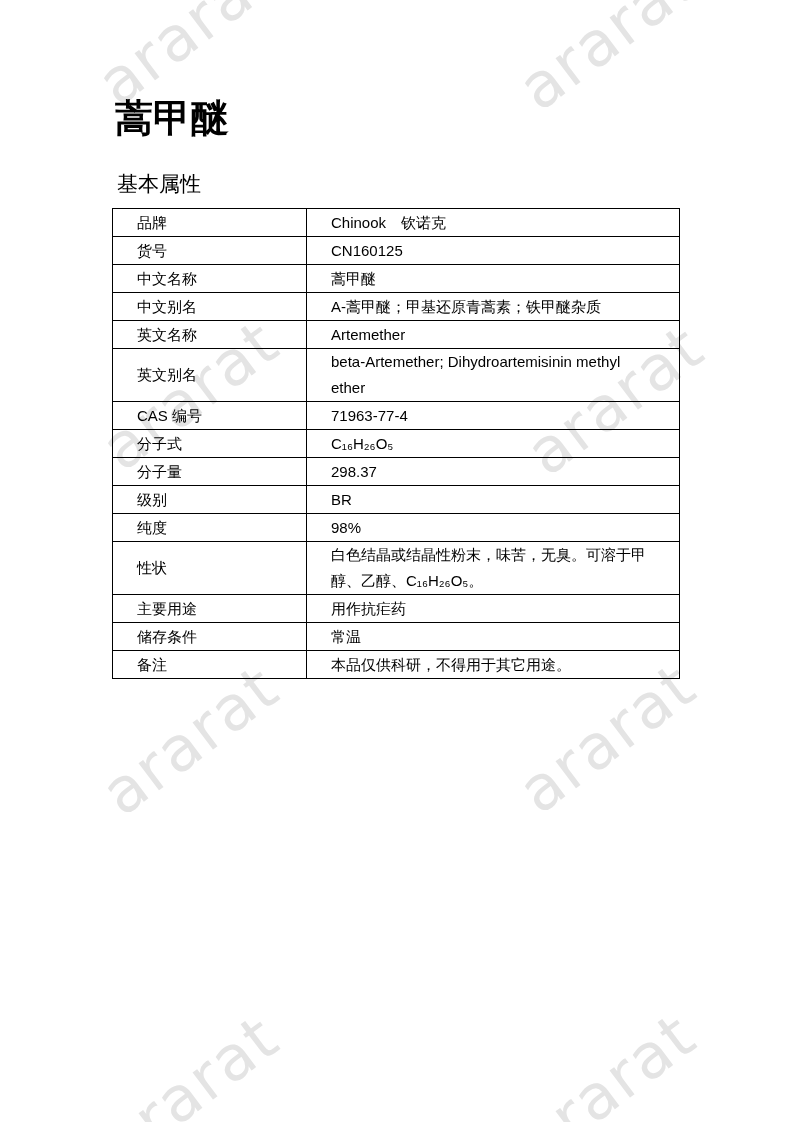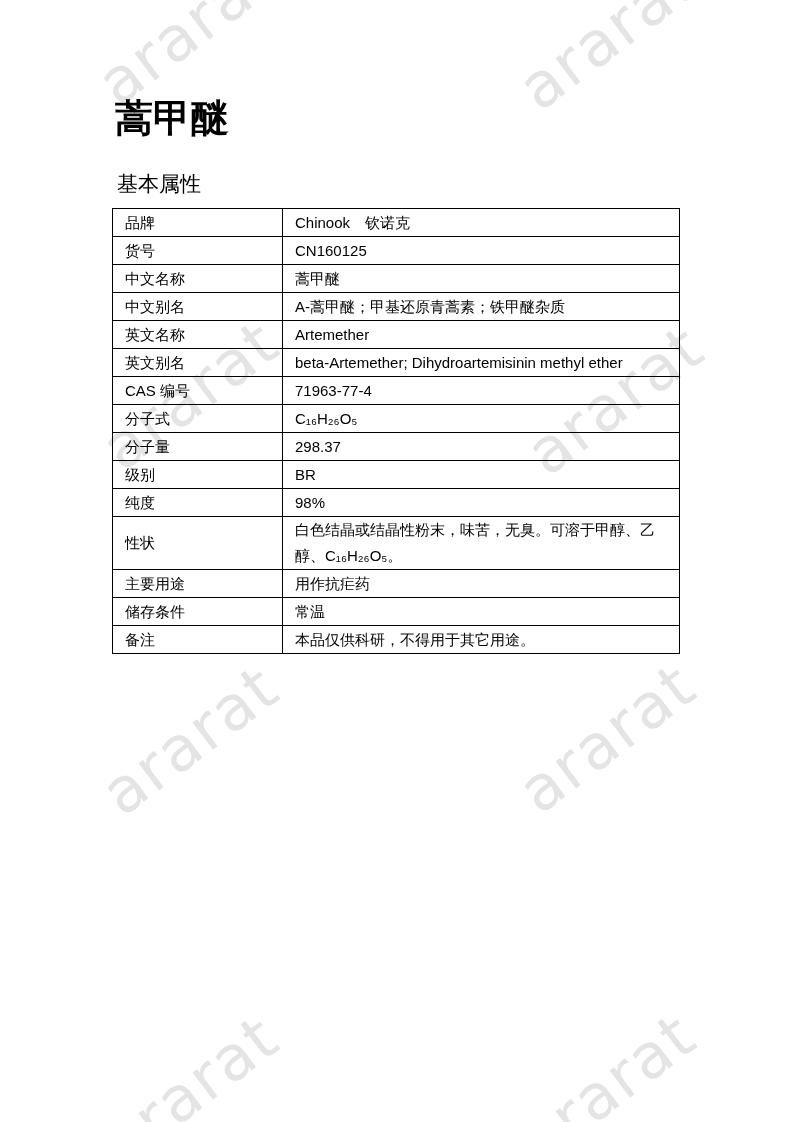--- a/index.html
+++ b/index.html
@@ -61,21 +61,21 @@
     width: 568px;
     border-collapse: collapse;
     table-layout: fixed;
     z-index: 1;
     background: transparent;
   }
   table.props td {
     border: 1px solid #000000;
     font-size: 15px;
     line-height: 26px;
-    padding: 0 12px;
+    padding: 0 24px;
     height: 27px;
     vertical-align: middle;
     word-break: break-word;
     background: transparent;
   }
   td.label-cell {
     width: 145px;
   }
 </style>
 </head>

